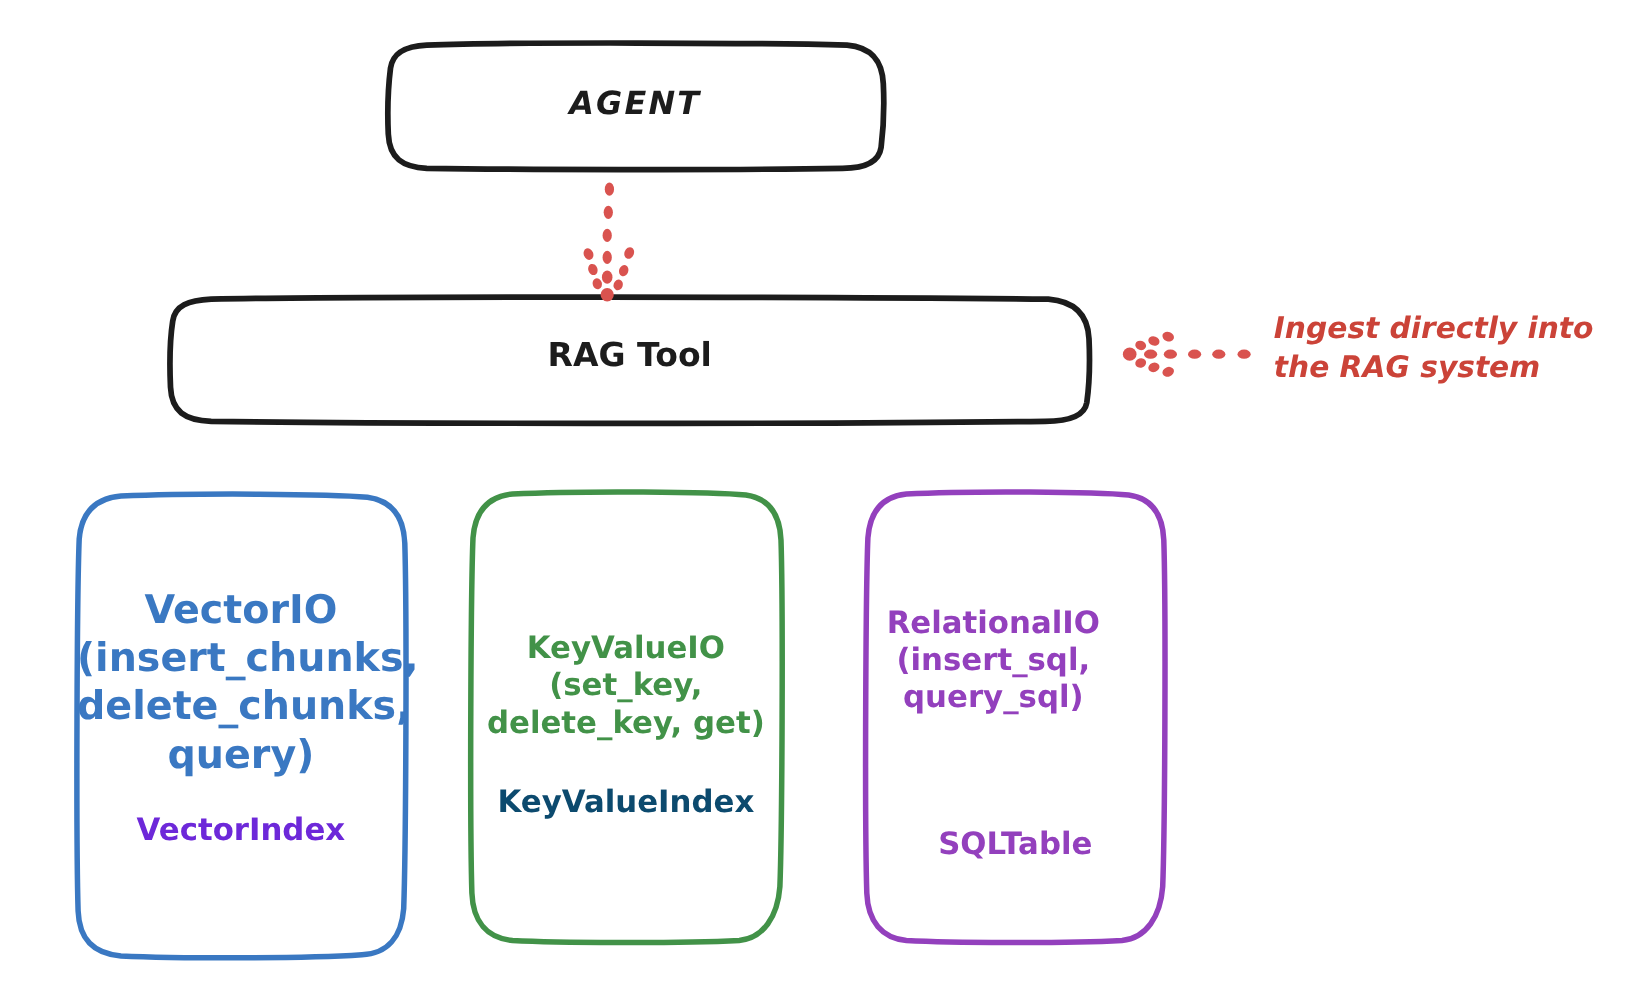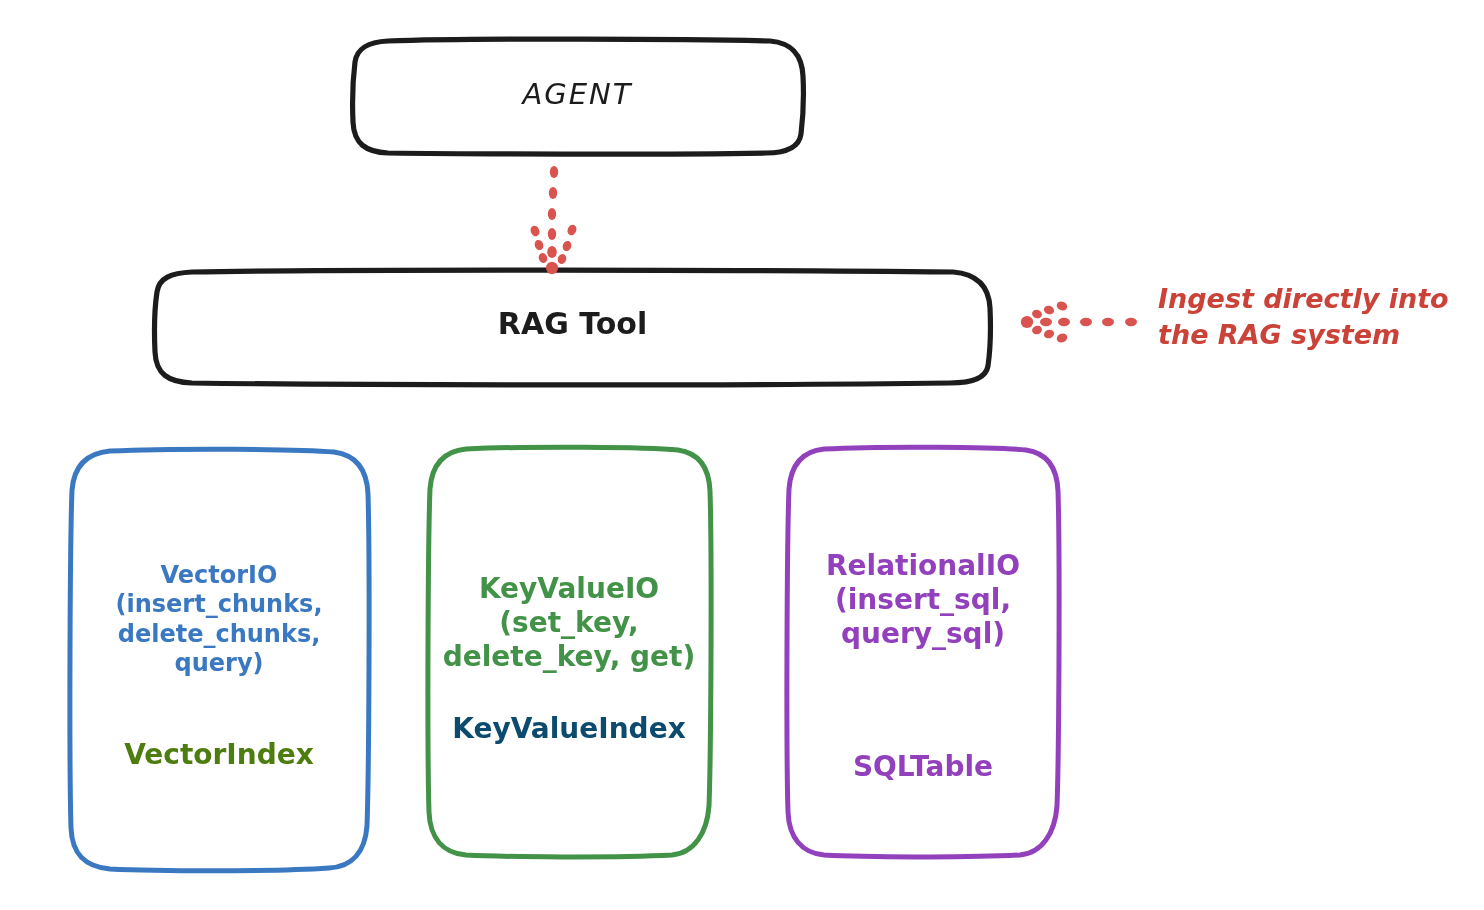--- a/index.html
+++ b/index.html
@@ -29,51 +29,51 @@
     white-space: pre-line;
     pointer-events: none;
     font-family: "DejaVu Sans", sans-serif;
   }
   #agent-label {
     left: 353px;
     top: 77px;
     width: 449px;
     font-size: 29px;
     font-style: italic;
-    font-weight: 400;
+    font-weight: 700;
     letter-spacing: 2px;
     color: #1c1c1c;
   }
   #ragtool-label {
     left: 155px;
     top: 306px;
     width: 835px;
     font-size: 30px;
     font-weight: 600;
     color: #1c1c1c;
   }
 
   #vector-label {
     left: 70px; top: 533px; width: 298px;
-    font-size: 24px; font-weight: 600; color: #3a78c2; margin-top: 28px;
+    font-size: 36px; font-weight: 600; color: #3a78c2;
   }
   #vector-index-label {
     left: 70px; top: 738px; width: 298px;
-    font-size: 28px; font-weight: 600; color: #4d7c0f;
+    font-size: 28px; font-weight: 600; color: #6d28d9;
   }
   #keyvalue-label {
     left: 418px; top: 572px; width: 302px;
     font-size: 28px; font-weight: 600; color: #429248;
   }
   #keyvalue-index-label {
     left: 428px; top: 712px; width: 282px;
     font-size: 28px; font-weight: 700; color: #0c4a6e;
   }
   #relational-label {
-    left: 788px; top: 549px; width: 270px;
+    left: 768px; top: 549px; width: 270px;
     font-size: 28px; font-weight: 600; color: #9340bd;
   }
   #relational-index-label {
     left: 788px; top: 712px; width: 270px;
     font-size: 28px; font-weight: 600; color: #9340bd; margin-top: 38px;
   }
 
   
   #ingest-note {
     position: absolute;

